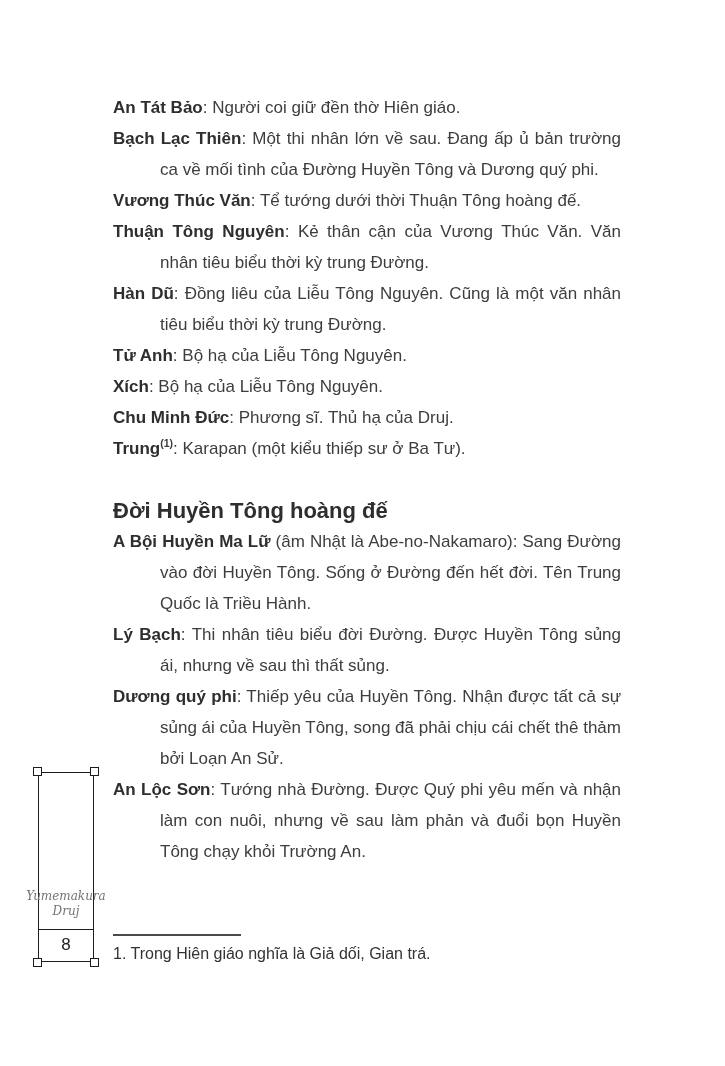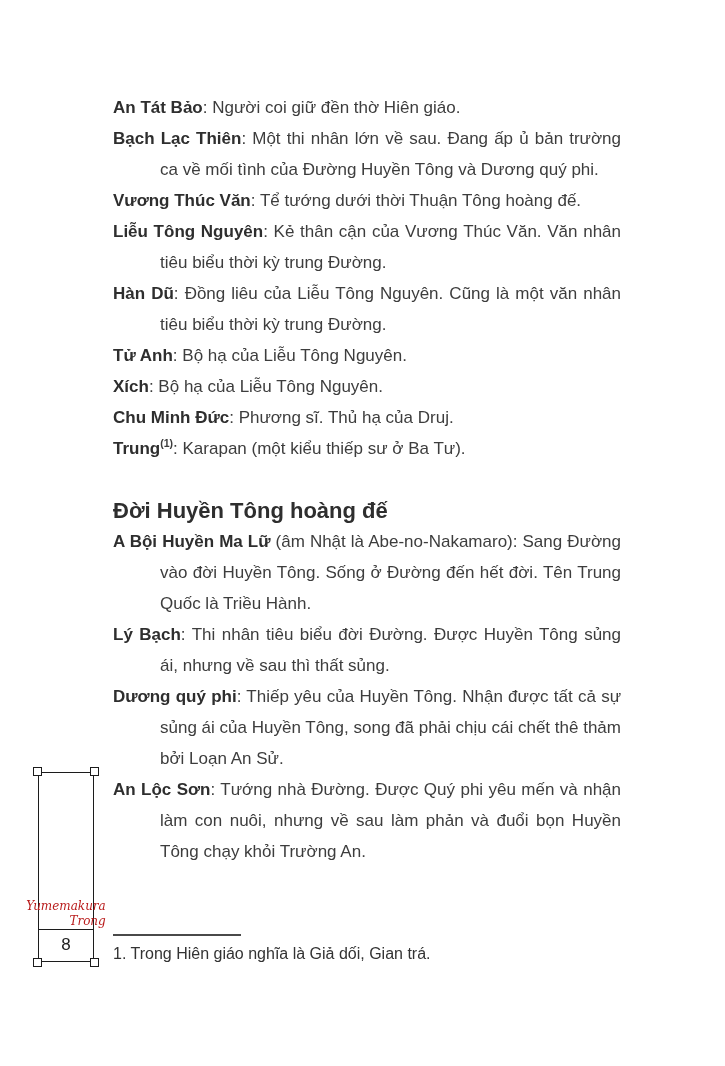--- a/index.html
+++ b/index.html
@@ -92,22 +92,23 @@
   }
   .corner-tl { left: -6px; top: -6px; }
   .corner-tr { right: -6px; top: -6px; }
   .corner-bl { left: -6px; bottom: -6px; }
   .corner-br { right: -6px; bottom: -6px; }
   .sidebar-author {
     font-family: "DejaVu Serif", serif;
     font-style: italic;
     font-size: 12px;
     line-height: 15px;
-    text-align: right;
-    color: #b91c1c;
+    text-align: center;
+    color: #737373;
+    margin-bottom: 10px;
   }
   .sidebar-divider {
     width: 100%;
     height: 0;
     border-top: 1.5px solid #1c1c1c;
   }
   .sidebar-page-number {
     font-size: 17px;
     line-height: 26px;
     color: #222222;
@@ -121,21 +122,21 @@
 <div class="page">
 
   <div class="content">
     <div id="entries-1">
   <p class="entry"><b class="entry-name">An Tát Bảo</b><span class="entry-sep">: </span><span class="entry-desc">Người coi giữ đền thờ Hiên giáo.</span></p>
 
   <p class="entry"><b class="entry-name">Bạch Lạc Thiên</b><span class="entry-sep">: </span><span class="entry-desc">Một thi nhân lớn về sau. Đang ấp ủ bản trường ca về mối tình của Đường Huyền Tông và Dương quý phi.</span></p>
 
   <p class="entry"><b class="entry-name">Vương Thúc Văn</b><span class="entry-sep">: </span><span class="entry-desc">Tể tướng dưới thời Thuận Tông hoàng đế.</span></p>
 
-  <p class="entry"><b class="entry-name">Liễu Tông Nguyên</b><span class="entry-sep">: </span><span class="entry-desc">Kẻ thân cận của Vương Thúc Văn. Văn nhân tiêu biểu thời kỳ trung Đường.</span></p>
+  <p class="entry"><b class="entry-name">Thuận Tông Nguyên</b><span class="entry-sep">: </span><span class="entry-desc">Kẻ thân cận của Vương Thúc Văn. Văn nhân tiêu biểu thời kỳ trung Đường.</span></p>
 
   <p class="entry"><b class="entry-name">Hàn Dũ</b><span class="entry-sep">: </span><span class="entry-desc">Đồng liêu của Liễu Tông Nguyên. Cũng là một văn nhân tiêu biểu thời kỳ trung Đường.</span></p>
 
   <p class="entry"><b class="entry-name">Tử Anh</b><span class="entry-sep">: </span><span class="entry-desc">Bộ hạ của Liễu Tông Nguyên.</span></p>
 
   <p class="entry"><b class="entry-name">Xích</b><span class="entry-sep">: </span><span class="entry-desc">Bộ hạ của Liễu Tông Nguyên.</span></p>
 
   <p class="entry"><b class="entry-name">Chu Minh Đức</b><span class="entry-sep">: </span><span class="entry-desc">Phương sĩ. Thủ hạ của Druj.</span></p>
 
   <p class="entry"><b class="entry-name">Trung</b><span class="entry-sup">(1)</span><span class="entry-sep">: </span><span class="entry-desc">Karapan (một kiểu thiếp sư ở Ba Tư).</span></p>
@@ -161,19 +162,19 @@
   </div>
 
   <div class="sidebar-box">
     <span class="corner-ornament corner-tl"></span>
     <span class="corner-ornament corner-tr"></span>
     <span class="corner-ornament corner-bl"></span>
     <span class="corner-ornament corner-br"></span>
 
     <div class="sidebar-author">
       <div>Yumemakura</div>
-      <div>Trong</div>
+      <div>Druj</div>
     </div>
     <div class="sidebar-divider"></div>
     <div class="sidebar-page-number">8</div>
   </div>
 
 </div>
 
 </body></html>

